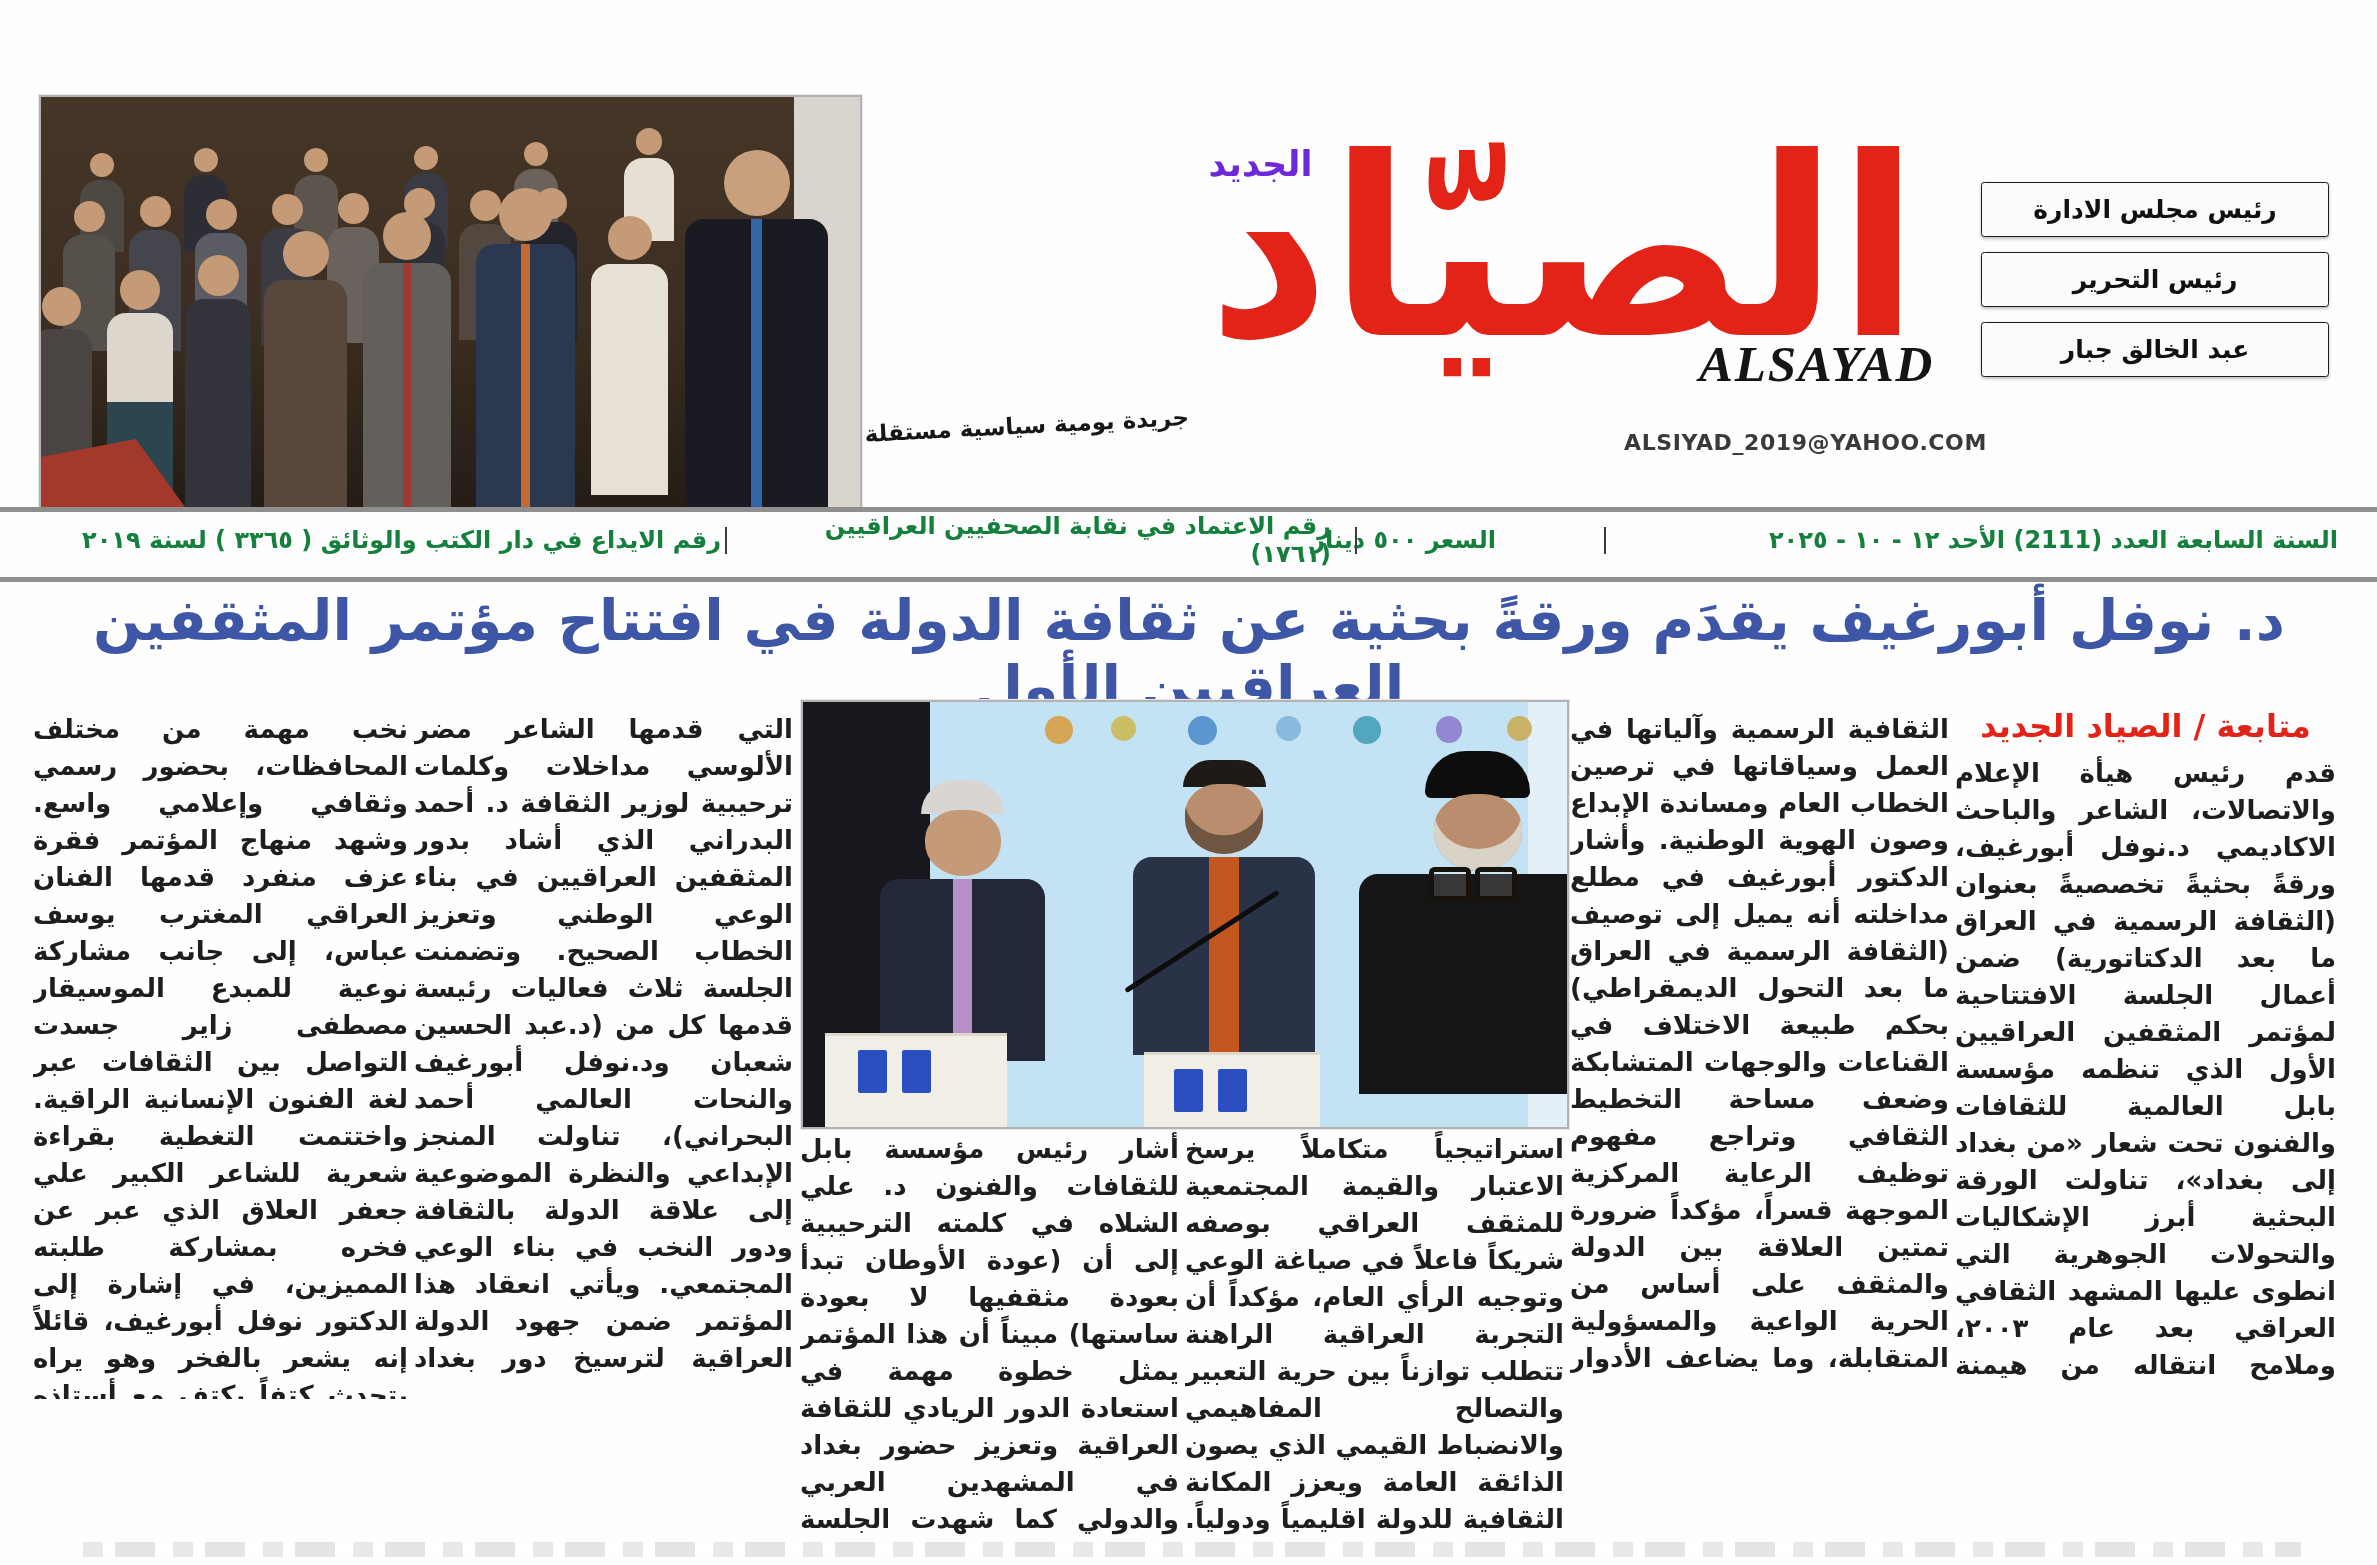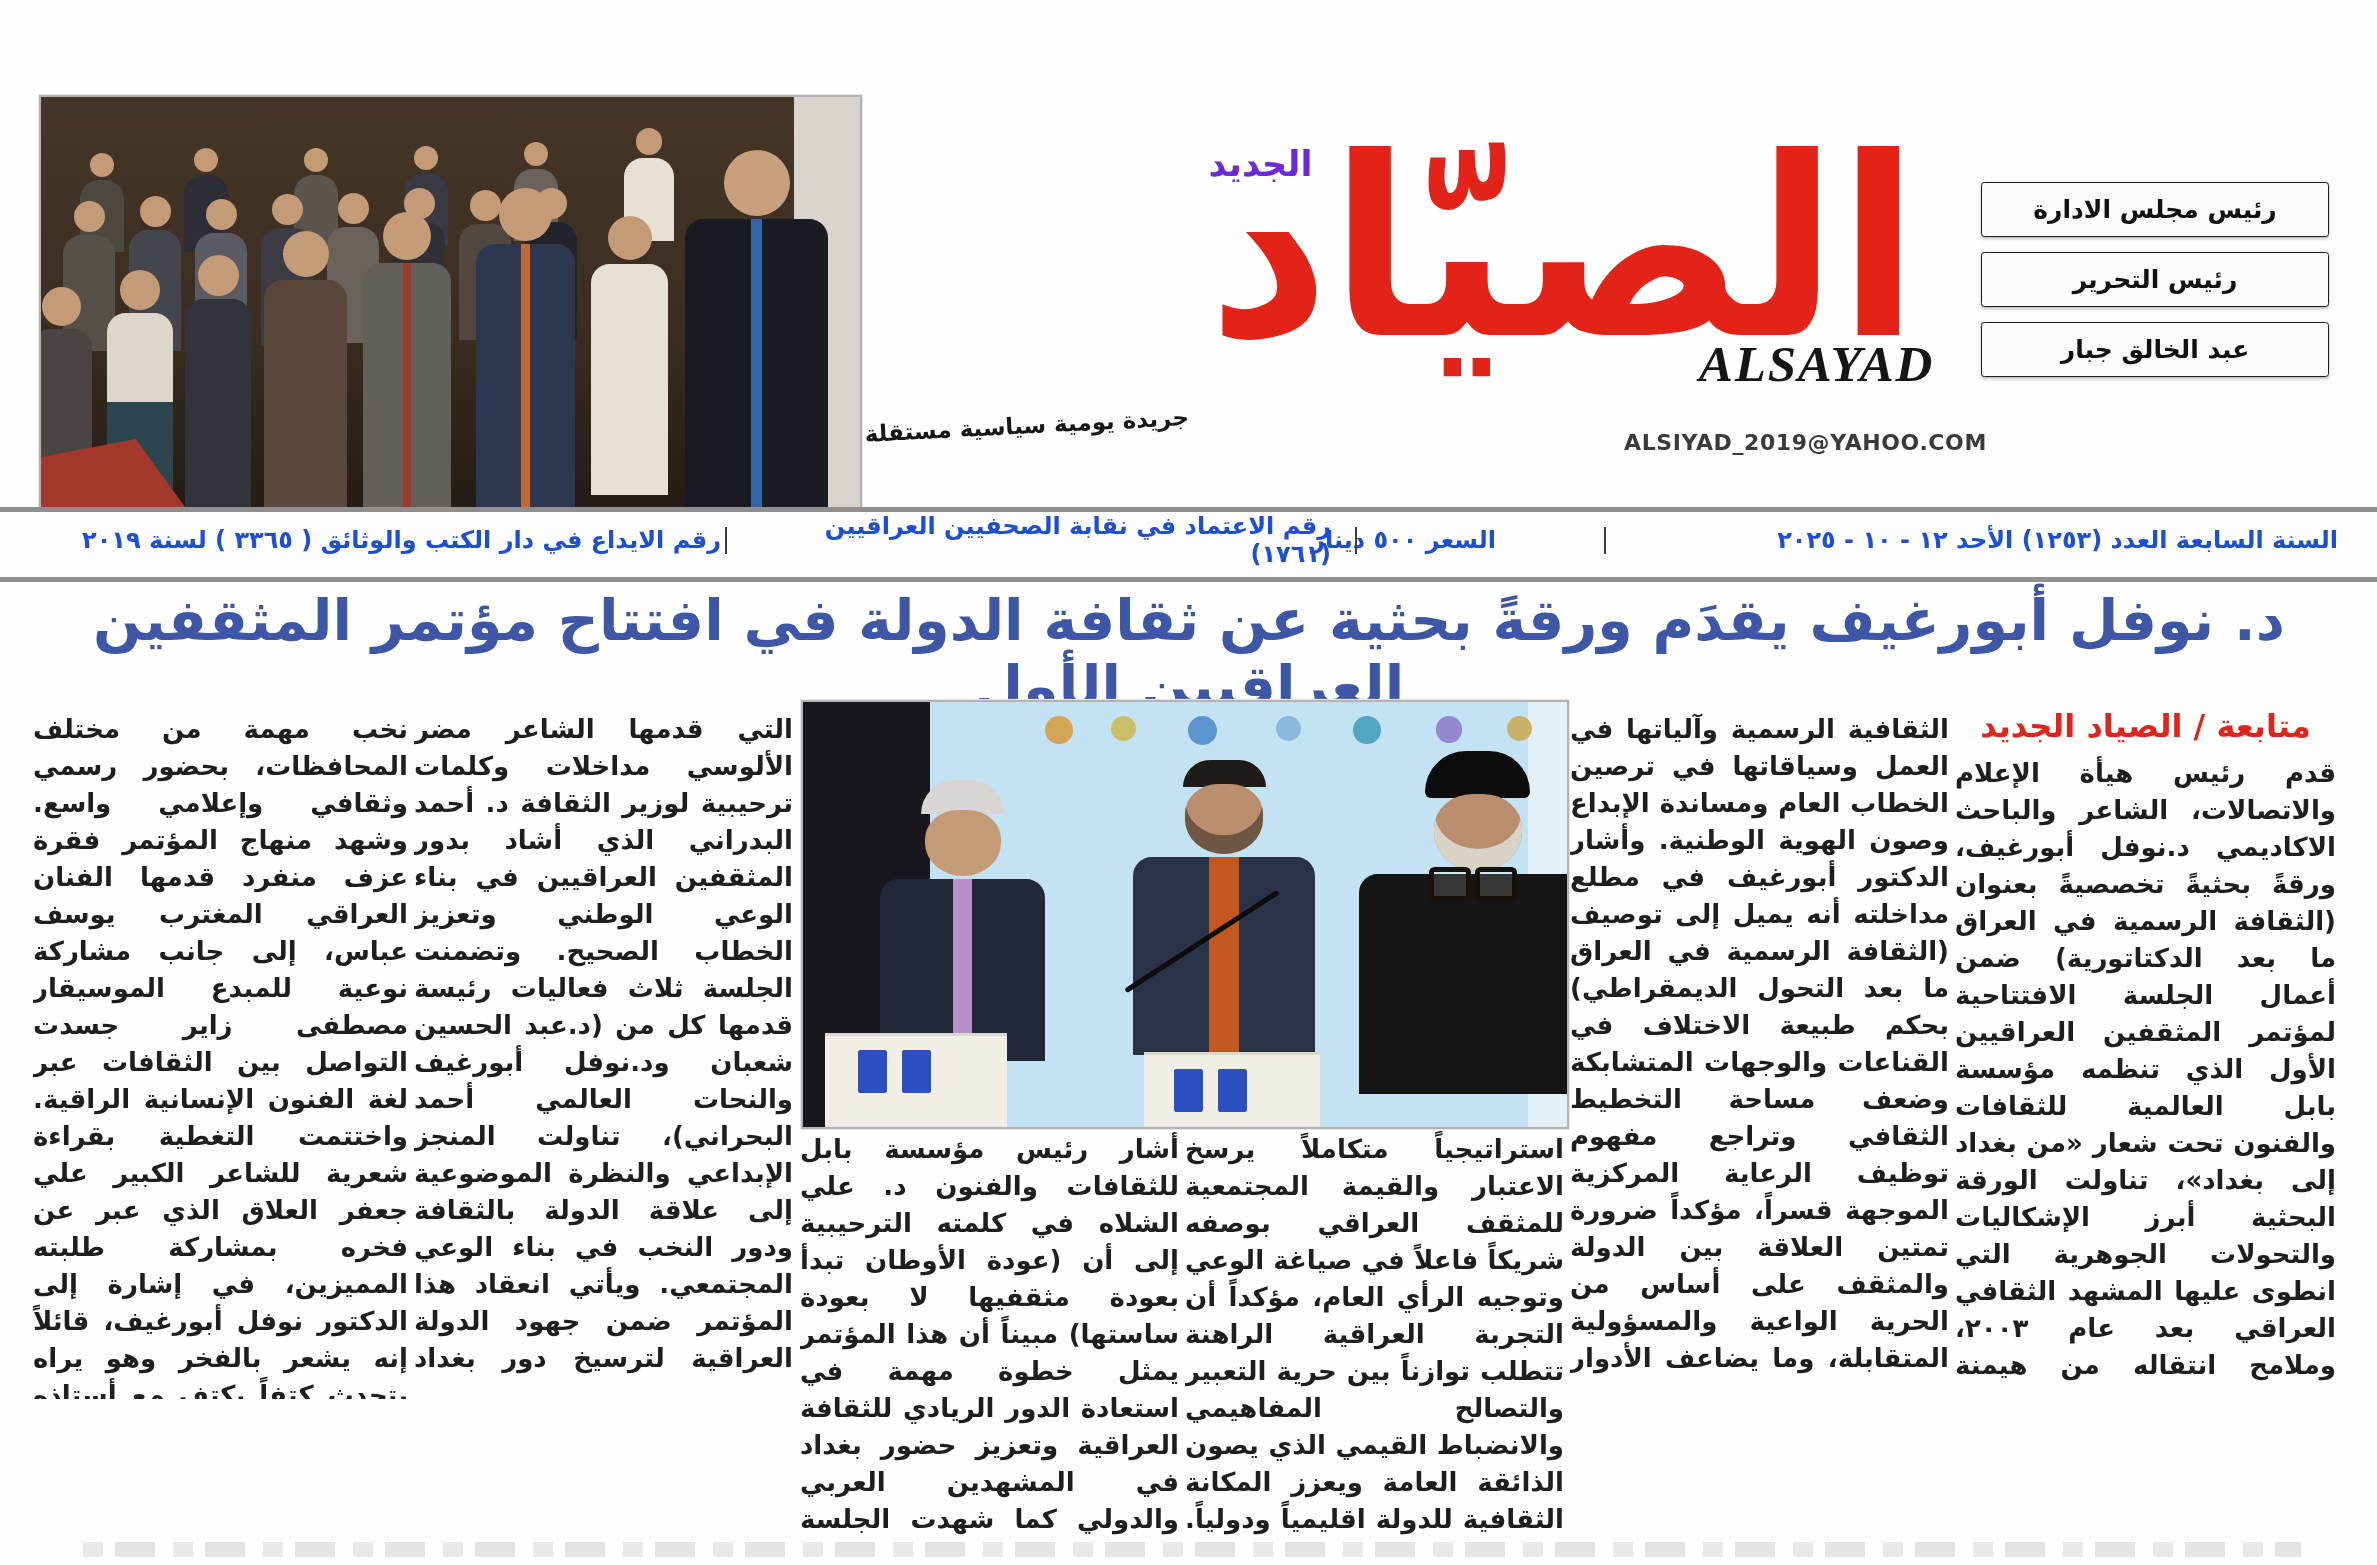--- a/index.html
+++ b/index.html
@@ -23,21 +23,21 @@
   .official-box{position:absolute;left:1981px;width:346px;height:53px;
     border:1.7px solid #1c1c1c;border-radius:3.3px;background:#fbfbfb;
     box-shadow:0 1.7px 3.3px rgba(0,0,0,.25);display:flex;align-items:center;justify-content:center;
     font-size:25px;font-weight:bold;color:#111;direction:rtl;}
   .ob1{top:182px;text-align:center;} .ob2{top:252px;} .ob3{top:322px;}
 
   
   .infobar{position:absolute;left:0;top:507px;width:2377px;height:65px;
     border-top:5px solid #8f8f8f;border-bottom:5px solid #8f8f8f;background:#fdfdfd;}
   .infobar .cell{position:absolute;top:0;height:55px;display:flex;align-items:center;
-    font-size:24px;font-weight:bold;color:#1d4ed8;direction:rtl;}
+    font-size:24px;font-weight:bold;color:#15803d;direction:rtl;}
   .cell-issue{left:1612px;width:726px;justify-content:flex-start;padding-right:5.5px;}
   .cell-price{left:1288px;width:231px;justify-content:center;}
   .cell-accred{left:737px;width:594px;justify-content:center;}
   .cell-deposit{left:77px;width:649px;justify-content:center;}
   .vsep{position:absolute;top:15.4px;width:2.2px;height:26.4px;background:#3c3c3c;}
 
   
   .headline{position:absolute;left:72px;top:587px;width:2234px;text-align:center;
     font-size:57px;font-weight:800;direction:rtl;letter-spacing:-0.6px;}
 
@@ -186,21 +186,21 @@
   <div class="mast-badge">الجديد</div>
   <div class="mast-latin">ALSAYAD</div>
   <div class="mast-email">ALSIYAD_2019@YAHOO.COM</div>
   <div class="mast-tagline">جريدة يومية سياسية مستقلة</div>
 
   <div class="official-box ob1">رئيس مجلس الادارة</div>
   <div class="official-box ob2">رئيس التحرير</div>
   <div class="official-box ob3">عبد الخالق جبار</div>
 
   <div class="infobar">
-    <div class="cell cell-issue">السنة السابعة العدد (١٢٥٣) الأحد ١٢ - ١٠ - ٢٠٢٥</div>
+    <div class="cell cell-issue">السنة السابعة العدد (2111) الأحد ١٢ - ١٠ - ٢٠٢٥</div>
     <div class="cell cell-price">السعر ٥٠٠ دينار</div>
     <div class="cell cell-accred">رقم الاعتماد في نقابة الصحفيين العراقيين (١٧٦١)</div>
     <div class="cell cell-deposit">رقم الايداع في دار الكتب والوثائق ( ٣٣٦٥ ) لسنة ٢٠١٩</div>
     <div class="vsep" style="left:1604px"></div>
     <div class="vsep" style="left:1355px"></div>
     <div class="vsep" style="left:725px"></div>
   </div>
 
   <div class="headline" style="color:#3e56a6">د. نوفل أبورغيف يقدَم ورقةً بحثية عن ثقافة الدولة في افتتاح مؤتمر المثقفين العراقيين الأول</div>
 

